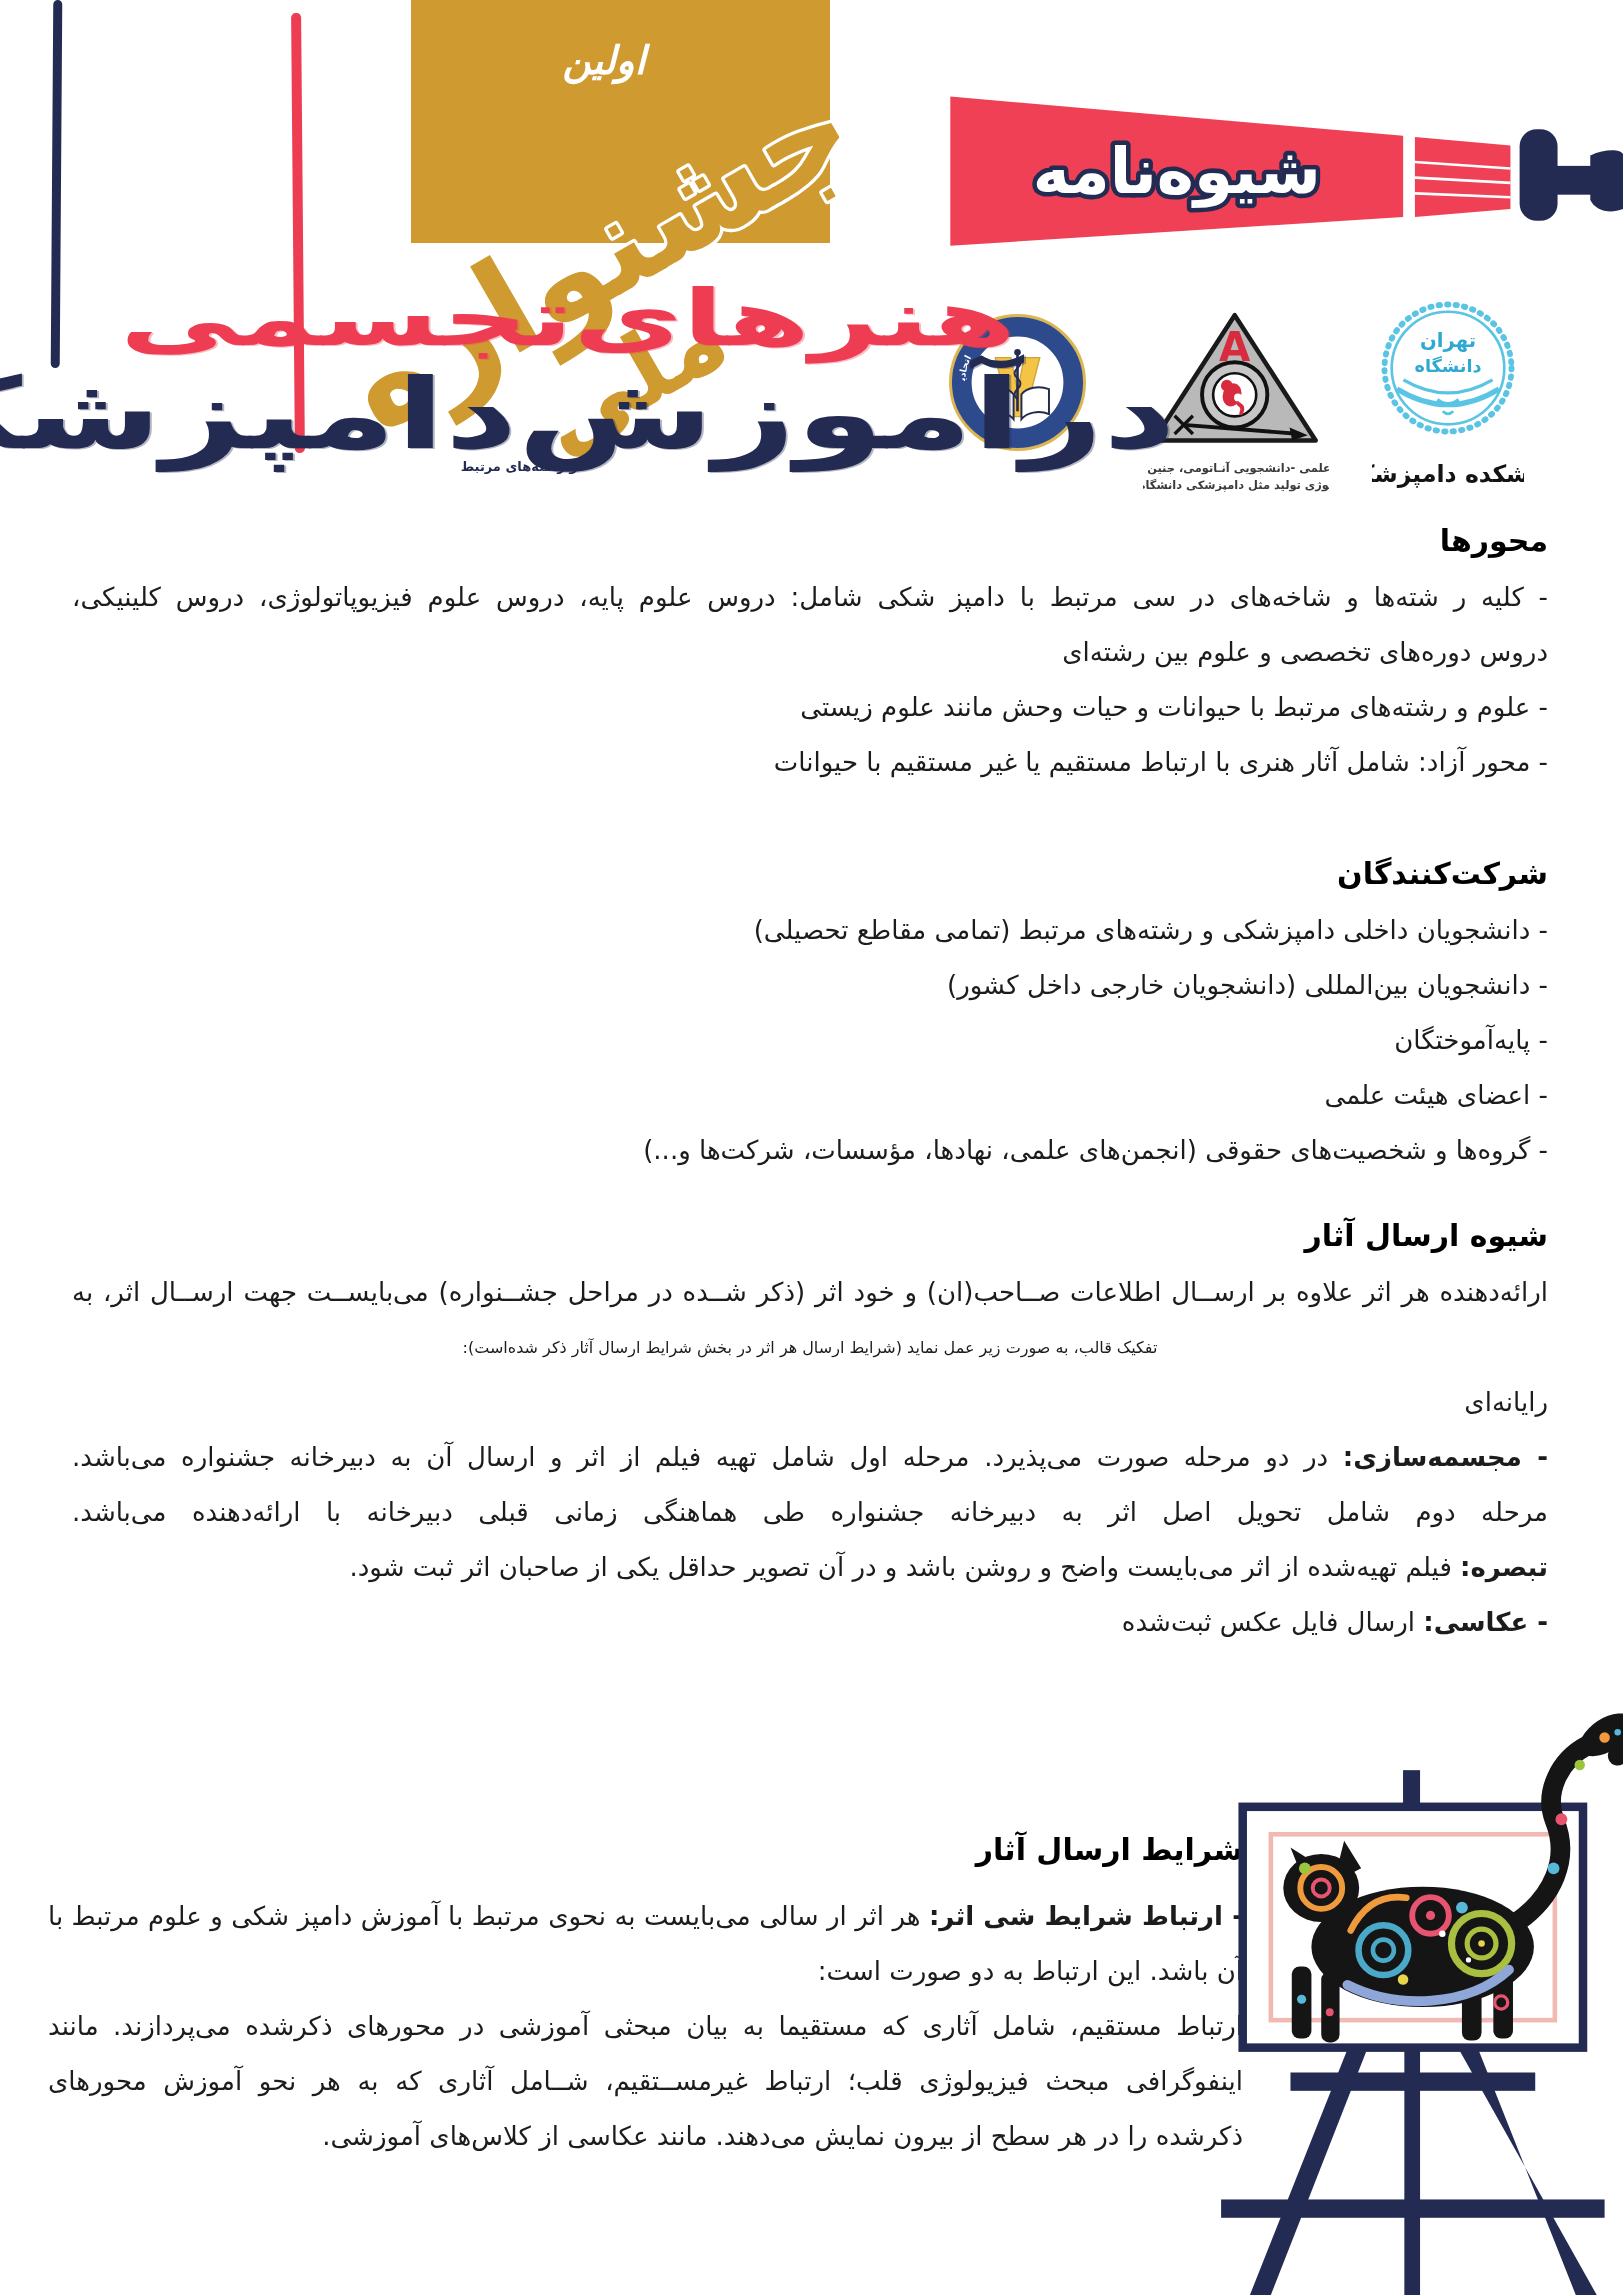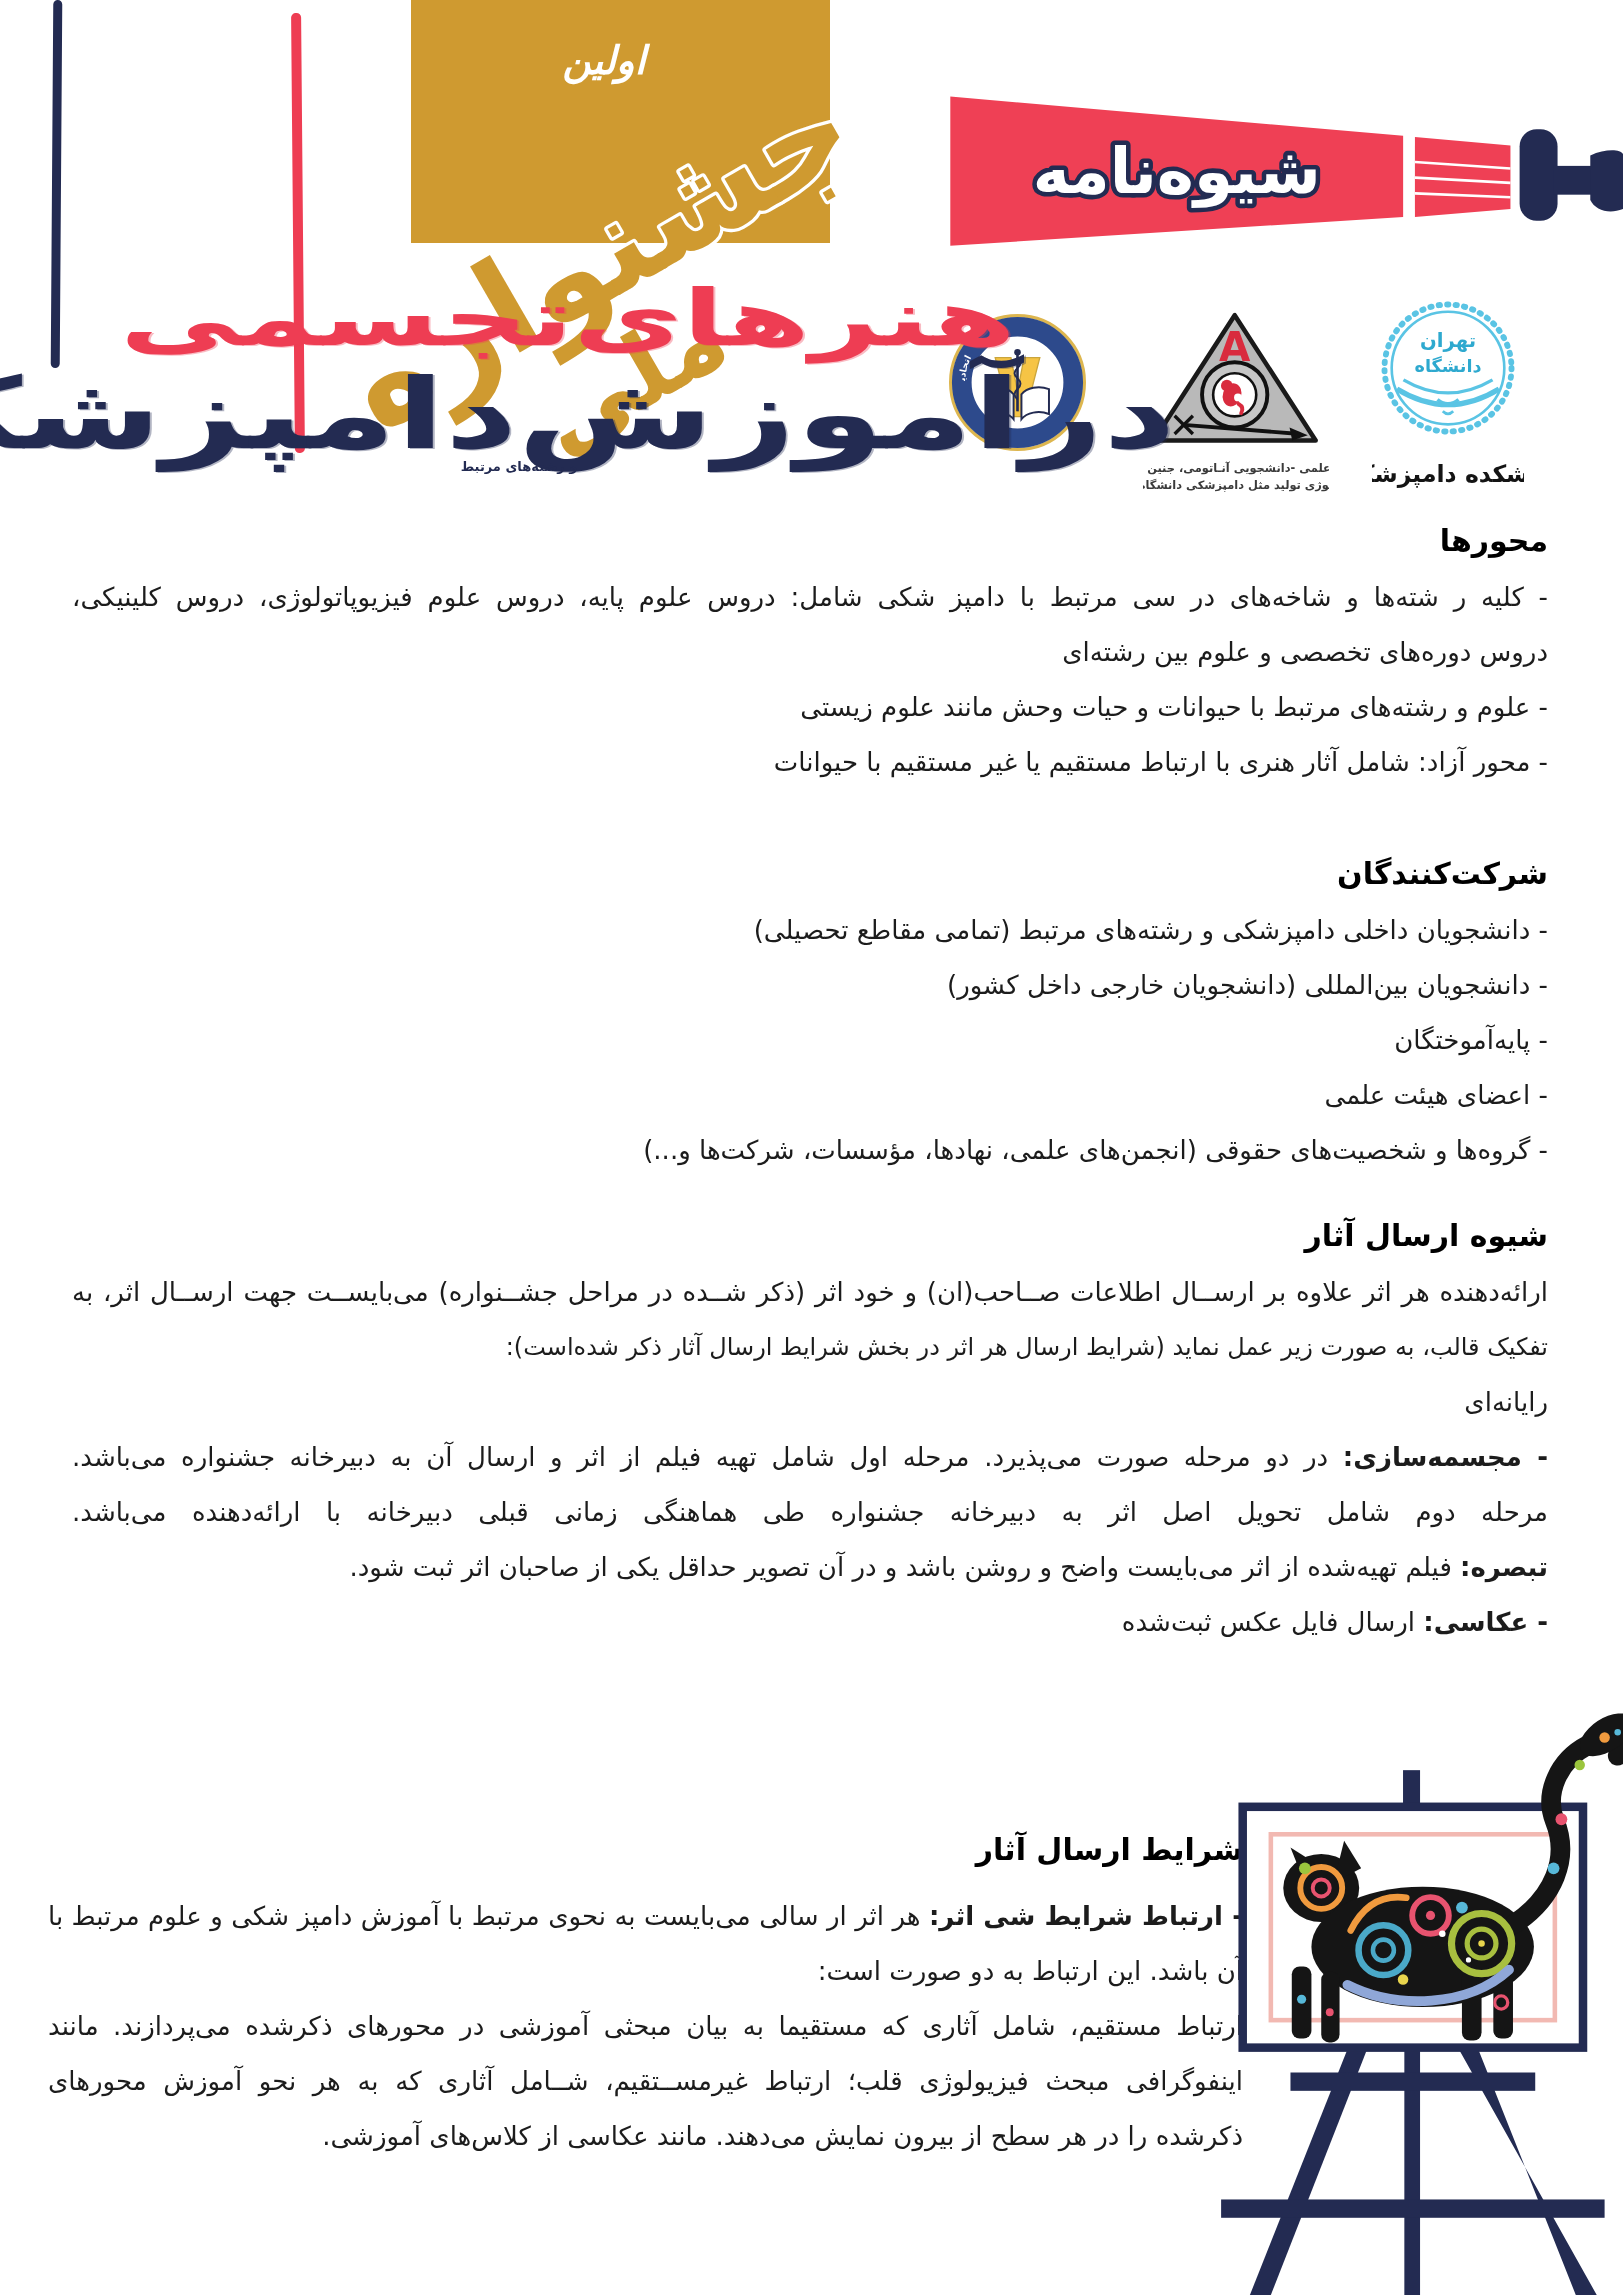--- a/index.html
+++ b/index.html
@@ -28,21 +28,21 @@
   
   .banner-svg{position:absolute; left:950px; top:52px;}
   .partner{position:absolute;}
   
   .section{position:absolute; right:75px; width:1476px;}
   .section.narrow{right:380px; width:1195px;}
   .sec-title{font-size:30px; font-weight:bold; color:#000000; height:59px; line-height:59px;}
   .line{font-size:26px; color:#1c1c1c; height:55px; line-height:55px; text-align:right;}
   .line .b{font-weight:bold;}
   .line.just{text-align:justify; text-align-last:justify;}
-  .line.small{font-size:24px;}
+  .line.small{font-size:16px;text-align:center;}
   .sec-conditions .lines{margin-top:9.8px;}
   
   .easel-svg{position:absolute; left:1188px; top:1672px;}
 </style>
 </head>
 <body>
 
 <div class="page">
 
   <div class="logo-block">

